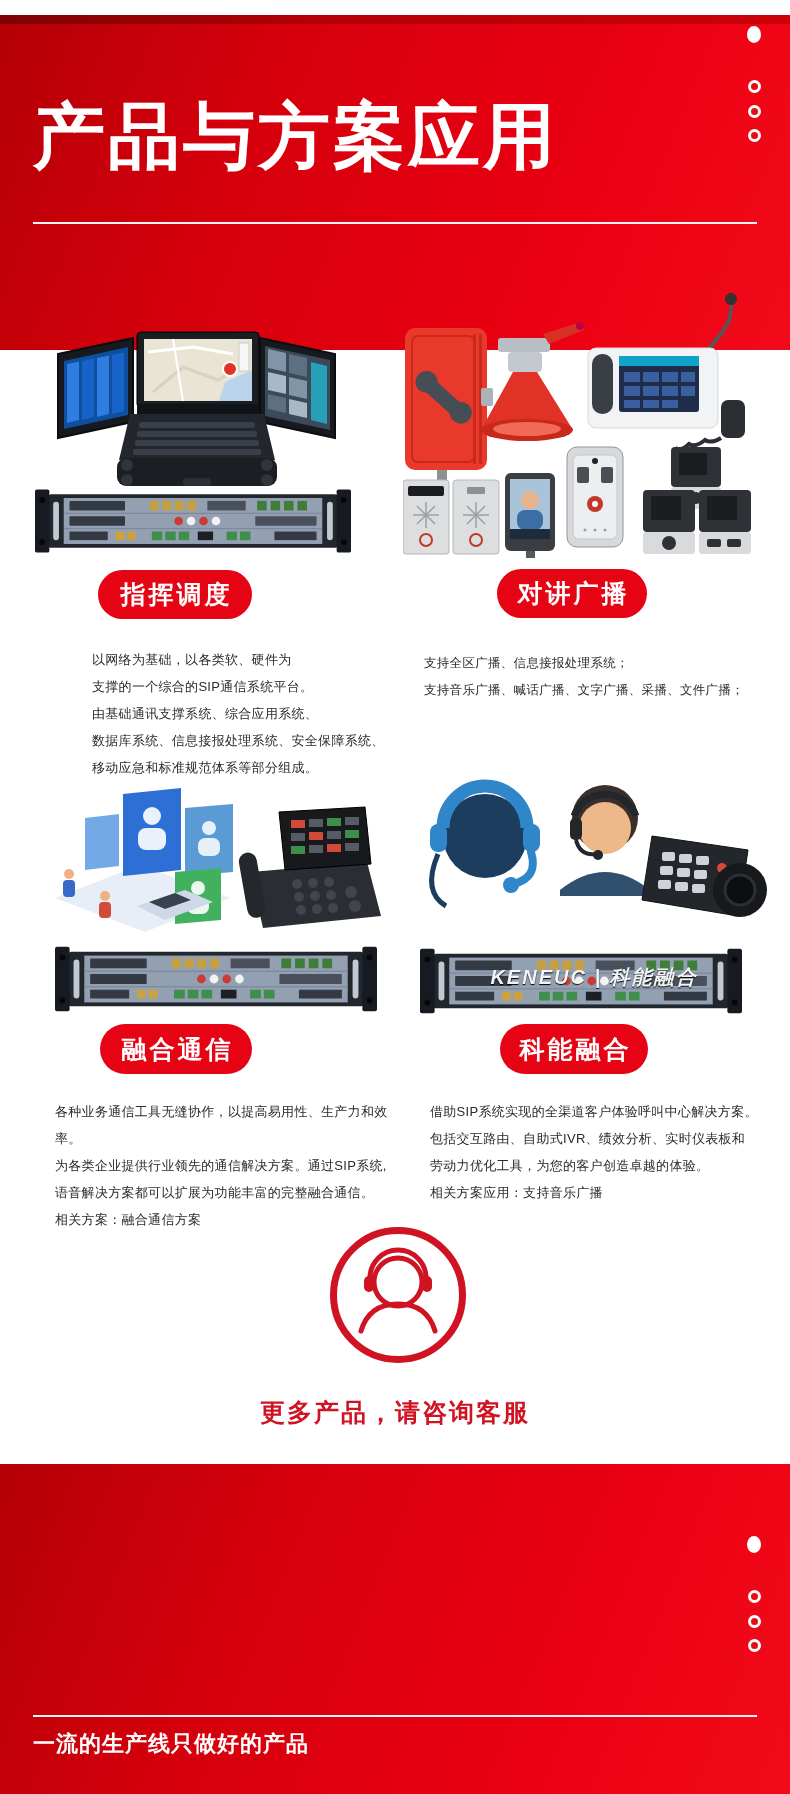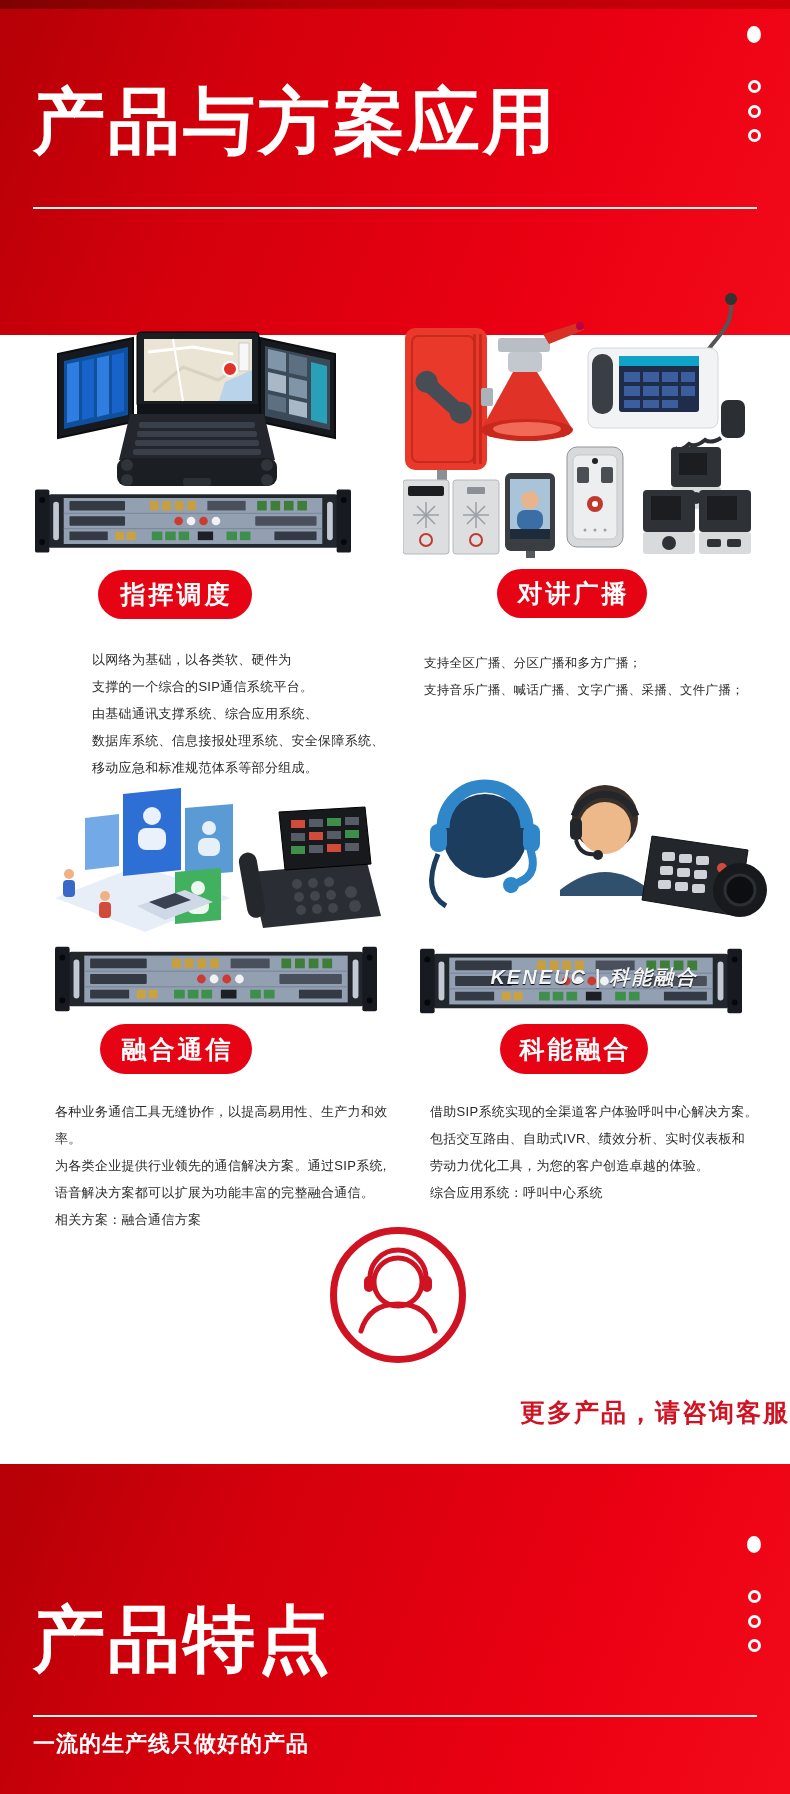--- a/index.html
+++ b/index.html
@@ -1,21 +1,21 @@
 <!DOCTYPE html>
 <html><head>
 <meta charset="utf-8">
 <style>
   html,body{margin:0;padding:0;background:#fff;}
   .page{position:relative;width:790px;height:1794px;background:#ffffff;overflow:hidden;
         font-family:"Liberation Sans",sans-serif;}
   
   .redbg{position:absolute;left:0;width:790px;
          background:linear-gradient(112deg,#b40006 0%,#d4000c 30%,#ea0012 70%,#f30a1a 100%);}
-  .hero{top:0;height:335px;}
+  .hero{top:15px;height:335px;}
   .footerhero{top:1464px;height:330px;}
   .topstripe{position:absolute;left:0;top:0;width:790px;height:9px;
              background:linear-gradient(90deg,#7d0202 0%,#b30006 40%,#cc0009 100%);}
   .bigtitle{position:absolute;left:33px;margin:0;color:#ffffff;font-size:72px;line-height:1.2;
             font-weight:900;letter-spacing:3px;white-space:nowrap;}
   .hero .bigtitle{top:78px;}
   .footerhero .bigtitle{top:132px;}
   .rule{position:absolute;left:33px;width:724px;height:2px;background:rgba(255,255,255,.95);}
   .hero .rule{top:207px;}
   .footerhero .rule{top:251px;}
@@ -31,21 +31,21 @@
   .prodimg{position:absolute;}
   .pill{position:absolute;border:none;margin:0;display:flex;align-items:center;justify-content:center;
         background:#e60314;color:#ffffff;font-family:inherit;font-size:25px;font-weight:700;
         letter-spacing:3px;border-radius:26px;cursor:pointer;padding:0 0 0 3px;}
   .desc{position:absolute;margin:0;color:#2b2b2b;font-size:13px;line-height:27px;
         white-space:pre-line;letter-spacing:.3px;}
   .desc.small{font-size:12.5px;}
   
   .cs-circle{position:absolute;left:330px;top:1227px;width:136px;height:136px;box-sizing:border-box;
              border:7px solid #cf1322;border-radius:50%;background:#fff;cursor:pointer;}
-  .cs-text{position:absolute;left:0;top:1396px;width:790px;margin:0;text-align:right;
+  .cs-text{position:absolute;left:0;top:1396px;width:790px;margin:0;text-align:center;
            color:#cf1322;font-size:25px;font-weight:700;letter-spacing:2px;}
   
   .rackbrand{position:absolute;left:448px;top:960px;width:292px;height:34px;display:flex;
              align-items:center;justify-content:center;color:#f2f4f6;font-size:20px;font-weight:900;
              font-style:italic;letter-spacing:2px;white-space:nowrap;text-shadow:0 1px 1px #000;}
 </style>
 </head>
 <body>
 
 <div class="page">
@@ -254,21 +254,21 @@
     </g>
   </svg>
 
   <button class="pill" style="left:497px;top:569px;width:150px;height:49px;">对讲广播</button>
   <button class="pill" style="left:98px;top:570px;width:154px;height:49px;">指挥调度</button>
   <p class="desc" style="left:92px;top:646px;width:320px;">以网络为基础，以各类软、硬件为
 支撑的一个综合的SIP通信系统平台。
 由基础通讯支撑系统、综合应用系统、
 数据库系统、信息接报处理系统、安全保障系统、
 移动应急和标准规范体系等部分组成。</p>
-  <p class="desc small" style="left:424px;top:650px;width:346px;">支持全区广播、分区广播和多方广播；
+  <p class="desc small" style="left:424px;top:650px;width:346px;">支持全区广播、信息接报处理系统；
 支持音乐广播、喊话广播、文字广播、采播、文件广播；</p>
 
   <svg class="prodimg" style="left:45px;top:780px;" width="345" height="235" viewBox="0 0 345 235">
 
     <polygon points="10,118 95,85 185,118 100,152" fill="#e8eef7"></polygon>
     <polygon points="40,38 74,34 74,86 40,90" fill="#74a9e8"></polygon>
     <polygon points="78,14 136,8 136,90 78,96" fill="#2e6fd6"></polygon>
     <circle cx="107" cy="36" r="9" fill="#fff" opacity=".9"></circle>
       <rect x="93" y="48" width="28" height="22" rx="8" fill="#fff" opacity=".9"></rect>
     <polygon points="140,28 188,24 188,92 140,96" fill="#5b9bd5"></polygon>
@@ -362,35 +362,34 @@
 
   <button class="pill" style="left:100px;top:1024px;width:152px;height:50px;">融合通信</button>
   <button class="pill" style="left:500px;top:1024px;width:148px;height:50px;">科能融合</button>
   <p class="desc" style="left:55px;top:1098px;width:350px;">各种业务通信工具无缝协作，以提高易用性、生产力和效率。
 为各类企业提供行业领先的通信解决方案。通过SIP系统,
 语音解决方案都可以扩展为功能丰富的完整融合通信。
 相关方案：融合通信方案</p>
   <p class="desc" style="left:430px;top:1098px;width:345px;">借助SIP系统实现的全渠道客户体验呼叫中心解决方案。
 包括交互路由、自助式IVR、绩效分析、实时仪表板和
 劳动力优化工具，为您的客户创造卓越的体验。
-综合应用系统：呼叫中心系统</p>
+相关方案应用：支持音乐广播</p>
 
   <div class="cs-circle">
     <svg width="122" height="122" viewBox="0 0 122 122">
       <circle cx="61" cy="48" r="24" fill="none" stroke="#cf1322" stroke-width="5"></circle>
       <path d="M24,97 Q 32,70 61,70 Q 90,70 98,97" fill="none" stroke="#cf1322" stroke-width="5" stroke-linecap="round"></path>
       <path d="M33,44 A 28,28 0 0 1 89,44" fill="none" stroke="#cf1322" stroke-width="5"></path>
       <rect x="27" y="42" width="10" height="16" rx="5" fill="#cf1322"></rect>
       <rect x="85" y="42" width="10" height="16" rx="5" fill="#cf1322"></rect>
     </svg>
   </div>
   <p class="cs-text">更多产品，请咨询客服</p>
 
   <footer class="redbg footerhero">
-    <h2 class="bigtitle">产品特点</h2>
     <div class="rule"></div>
     <p class="subtitle">一流的生产线只做好的产品</p>
   </footer>
   <span class="dot filled" style="left:747px;top:1536px;"></span>
   <span class="dot ring" style="left:748px;top:1590px;"></span>
   <span class="dot ring" style="left:748px;top:1615px;"></span>
   <span class="dot ring" style="left:748px;top:1639px;"></span>
 
 </div>
 

